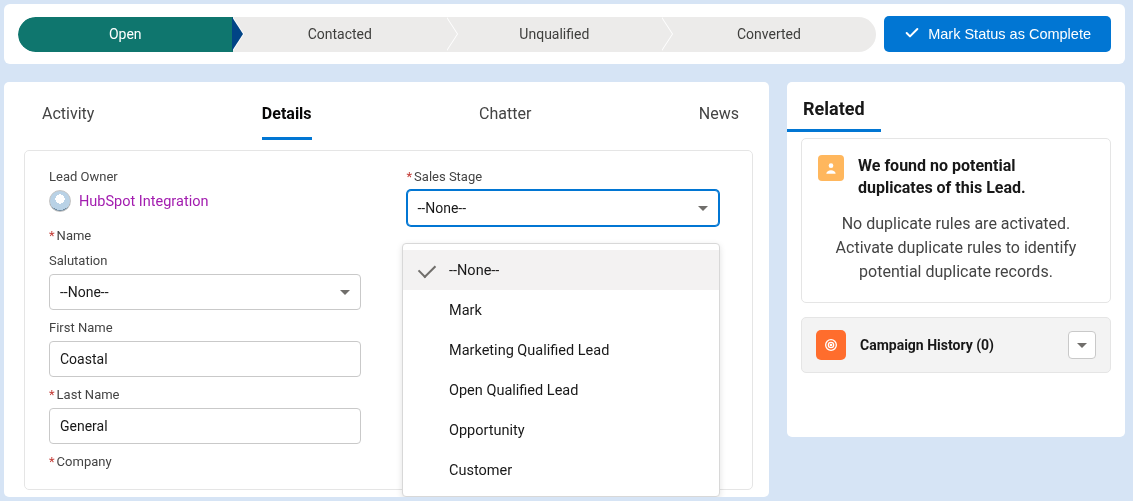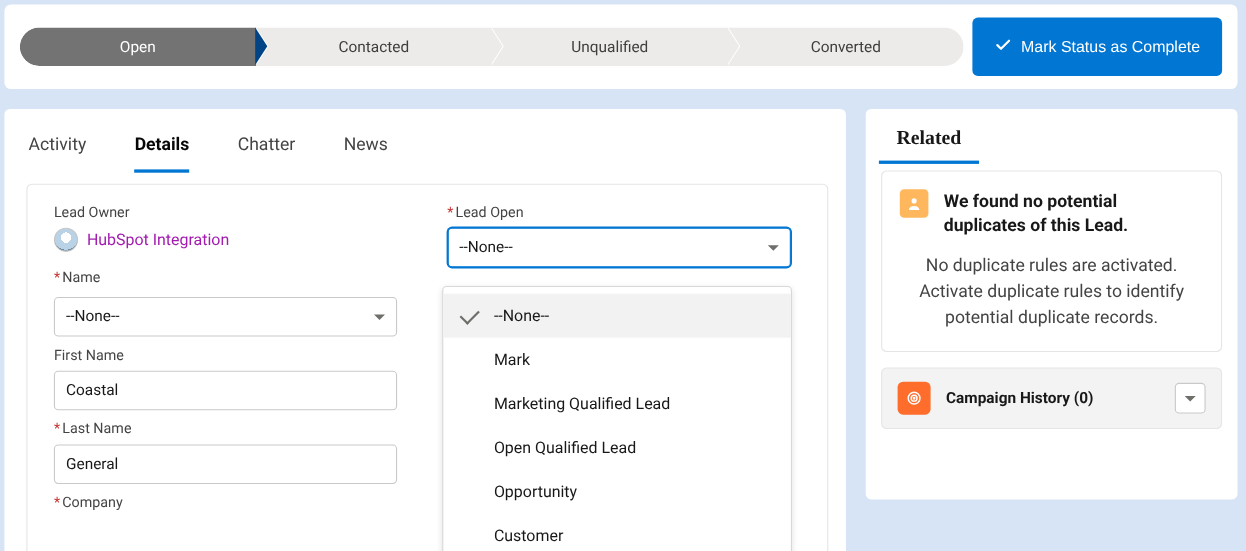--- a/index.html
+++ b/index.html
@@ -36,21 +36,21 @@
     display: flex;
     align-items: center;
     justify-content: center;
     font-size: 14px;
     font-weight: 400;
     color: #3e3e3c;
     background: #ecebea;
     cursor: pointer;
   }
   .path-item.active {
-    background: #737373;
+    background: #0f766e;
     color: #fff;
     border-top-left-radius: 18px;
     border-bottom-left-radius: 18px;
   }
   .path-item:not(:last-child)::after {
     content: "";
     position: absolute;
     right: -10px;
     top: 0;
     width: 0; height: 0;
@@ -71,21 +71,21 @@
     border-top: 17.5px solid transparent;
     border-bottom: 17.5px solid transparent;
     border-left: 11px solid #fff;
     z-index: 1;
   }
   .complete-btn {
     background: #0176d3;
     color: #fff;
     border: none;
     border-radius: 5px;
-    height: 53px;
+    height: 36px;
     padding: 0 20px;
     font-size: 14.5px;
     font-weight: 400;
     display: flex;
     align-items: center;
     gap: 8px;
     cursor: pointer;
     text-align: right;
   }
   .complete-btn svg { width: 16px; height: 16px; }
@@ -109,21 +109,22 @@
   .side-card {
     width: 338px;
     height: 355px;
     padding: 10px 0 0 0;
   }
 
   
   .tabs {
     display: flex;
     gap: 44px;
-    padding: 22px 30px 0 22px;
+    padding: 22px 30px 0 38px;
+    justify-content: space-between;
   }
   .tab {
     padding-bottom: 14px;
     font-size: 16px;
     color: #444;
     cursor: pointer;
     border-bottom: 3px solid transparent;
   }
   .tab.active {
     font-weight: 700;
@@ -227,22 +228,21 @@
     transform: rotate(-45deg);
   }
 
   
   .side-title {
     font-size: 18px;
     font-weight: 700;
     padding: 6px 16px 10px 16px;
     border-bottom: 3px solid #0176d3;
     width: fit-content;
-    margin-left: 12px;
-    font-family: Liberation Serif, serif;
+    margin-left: 0;
   }
   .side-title-wrap {
     padding: 0 14px 0 0;
     border-bottom-width: 0;
   }
 
   .dup-card {
     border: 1px solid #e5e5e5;
     border-radius: 5px;
     margin: 6px 14px 14px 14px;
@@ -352,20 +352,21 @@
             <div class="avatar"></div>
             <span class="owner-name">HubSpot Integration</span>
           </div>
         </div>
 
         <div class="field">
           <span class="label req">Name</span>
         </div>
 
         <div class="field">
+          <span class="label">Salutation</span>
           <div class="select-box">
             <span>--None--</span>
             <span class="caret"></span>
           </div>
         </div>
 
         <div class="field">
           <span class="label">First Name</span>
           <div class="text-input">
             <span>Coastal</span>
@@ -379,21 +380,21 @@
           </div>
         </div>
 
         <div class="field">
           <span class="label req">Company</span>
         </div>
       </div>
 
       <div class="col">
         <div class="field">
-          <span class="label req">Lead Open</span>
+          <span class="label req">Sales Stage</span>
           <div class="select-box focused">
             <span>--None--</span>
             <span class="caret"></span>
           </div>
         </div>
       </div>
 
     </div>
 
     <div class="dropdown">

